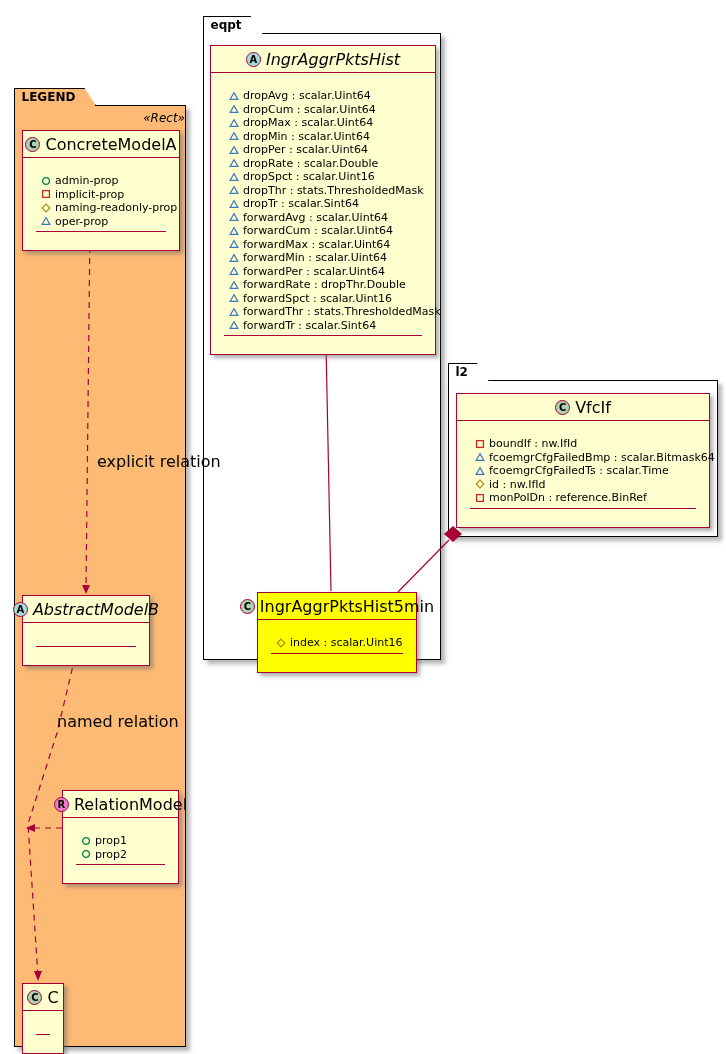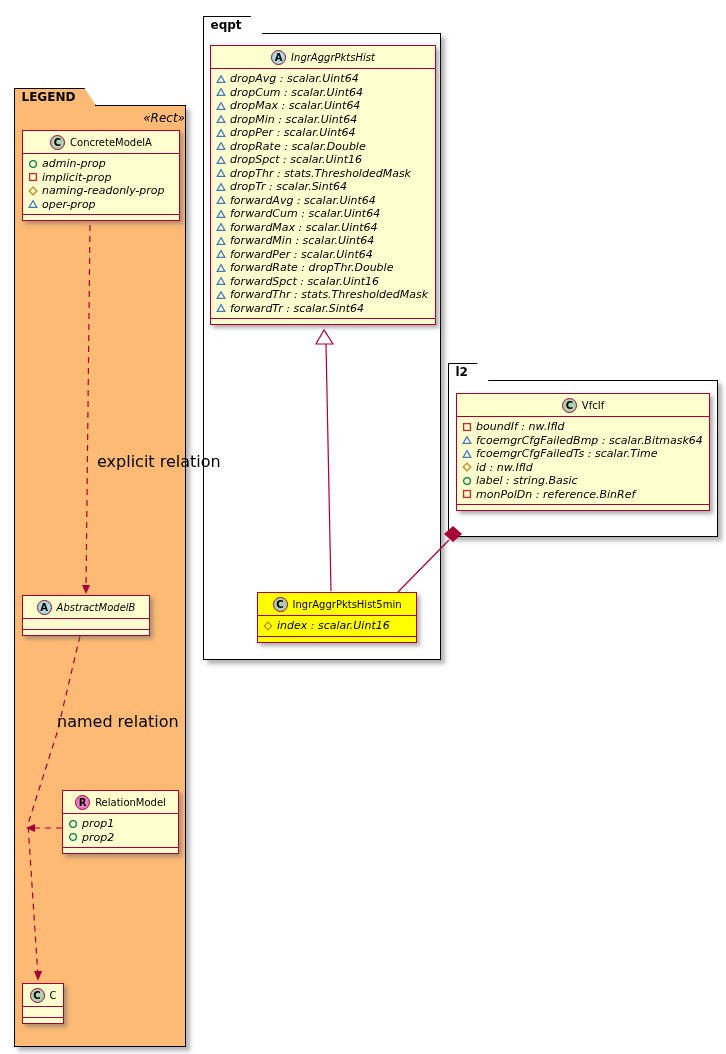--- a/index.html
+++ b/index.html
@@ -26,34 +26,34 @@
   .class-box {
     position:absolute; z-index:3; background:#FEFECE;
     border:1.5px solid #A80036;
     box-shadow:3px 3px 4px rgba(110,110,110,0.55);
   }
   .class-box.highlight { background:#FFFF00; }
   .class-title {
     display:flex; align-items:center; justify-content:center; gap:5px;
     padding:4px 6px 3px 6px; border-bottom:1px solid #A80036;
   }
-  .class-name { font-size:10px; color:#000; white-space:nowrap; }
+  .class-name { font-size:16px; color:#000; white-space:nowrap; }
   .class-name.abstract { font-style:italic; }
   .spot {
     flex:0 0 auto; width:15px; height:15px; border-radius:50%;
     border:1px solid #A80036; box-sizing:border-box;
     font-size:10px; font-weight:bold; font-style:normal; color:#000;
     display:flex; align-items:center; justify-content:center;
   }
   .spot-c { background:#ADD1B2; }
   .spot-a { background:#A9DCDF; }
   .spot-r { background:#E97DC8; }
   .attrs {
-    list-style:none; margin:0; padding:3px 5px;
-    border-bottom:1px solid #A80036; min-height:4px;font-style:italic;
+    list-style:none; margin:13px; padding:3px 5px;
+    border-bottom:1px solid #A80036; min-height:4px;
   }
   .attrs li { display:flex; align-items:center; gap:4px; font-size:11px; line-height:13.5px; white-space:nowrap; color:#000; }
   .vis { flex:0 0 auto; width:10px; height:10px; display:inline-flex; }
   .vis svg { width:10px; height:10px; display:block; }
   .methods { height:5px; }
 
   #connectors { position:absolute; left:0; top:0; z-index:2; pointer-events:none; }
   .rel-label { position:absolute; z-index:4; font-size:16px; color:#000000; white-space:nowrap; }
 </style>
 </head>
@@ -423,28 +423,20 @@
 
       <li>
         <span class="vis">
           <svg viewBox="0 0 10 10">
             <path d="M5 1.2 L8.8 5 L5 8.8 L1.2 5 Z" fill="none" stroke="#B8861B" stroke-width="1.2"></path>
           </svg>
         </span>
         <span>id : nw.IfId</span>
       </li>
 
-      <li>
-        <span class="vis">
-          <svg viewBox="0 0 10 10">
-            <circle cx="5" cy="5" r="3.4" fill="none" stroke="#038048" stroke-width="1.3"></circle>
-          </svg>
-        </span>
-        <span>label : string.Basic</span>
-      </li>
 
       <li>
         <span class="vis">
           <svg viewBox="0 0 10 10">
             <rect x="1.6" y="1.6" width="6.8" height="6.8" fill="none" stroke="#C82930" stroke-width="1.3"></rect>
           </svg>
         </span>
         <span>monPolDn : reference.BinRef</span>
       </li>
     </ul>

